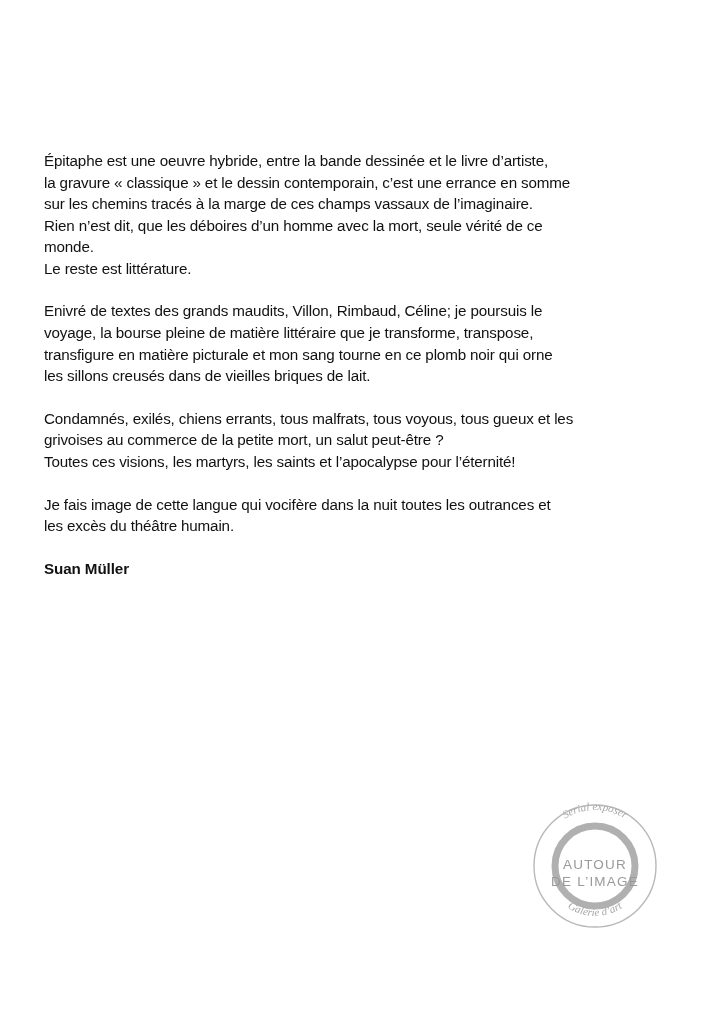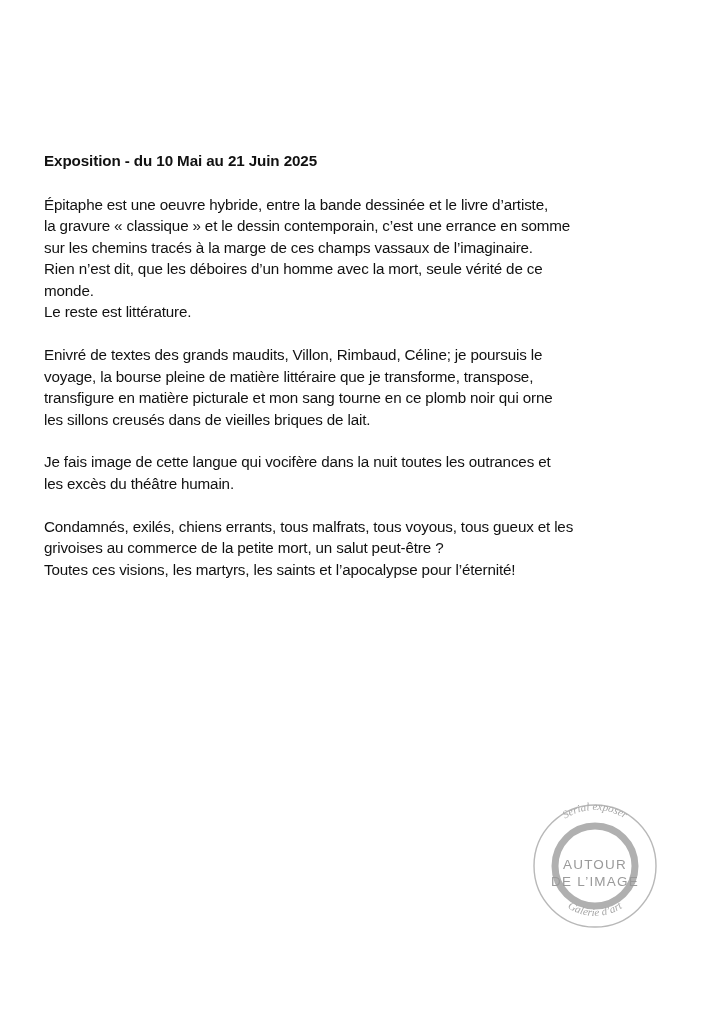--- a/index.html
+++ b/index.html
@@ -84,42 +84,42 @@
     fill: #a8a8a8;
   }
 </style>
 </head>
 <body>
 
 <div class="page">
 
   <div class="content">
 
-    <h1 class="doc-title">Exposition - du 10 Mai au 21 Juin 2025</h1>
 
     <p class="para">Épitaphe est une oeuvre hybride, entre la bande dessinée et le livre d’artiste,
 la gravure « classique » et le dessin contemporain, c’est une errance en somme
 sur les chemins tracés à la marge de ces champs vassaux de l’imaginaire.
 Rien n’est dit, que les déboires d’un homme avec la mort, seule vérité de ce
 monde.
 Le reste est littérature.</p>
 
 
     <p class="para">Enivré de textes des grands maudits, Villon, Rimbaud, Céline; je poursuis le
 voyage, la bourse pleine de matière littéraire que je transforme, transpose,
 transfigure en matière picturale et mon sang tourne en ce plomb noir qui orne
 les sillons creusés dans de vieilles briques de lait.</p>
 
-    <p class="para last-block">Je fais image de cette langue qui vocifère dans la nuit toutes les outrances et
-les excès du théâtre humain.</p>
-
     <p class="para">Condamnés, exilés, chiens errants, tous malfrats, tous voyous, tous gueux et les
 grivoises au commerce de la petite mort, un salut peut-être ?
 Toutes ces visions, les martyrs, les saints et l’apocalypse pour l’éternité!</p>
 
+    <p class="para last-block">Je fais image de cette langue qui vocifère dans la nuit toutes les outrances et
+les excès du théâtre humain.</p>
+
+    <p class="signature">Suan Müller</p>
   </div>
 
   <div class="logo">
     <svg viewBox="0 0 152 152" xmlns="http://www.w3.org/2000/svg" aria-hidden="true">
       <defs>
         <path id="arcTop" d="M 20,76 A 56,56 0 0 1 132,76" fill="none"></path>
         <path id="arcBottom" d="M 26,76 A 50,50 0 0 0 126,76" fill="none"></path>
       </defs>
 
       <circle cx="76" cy="76" r="61" fill="none" stroke="#b8b8b8" stroke-width="1.4"></circle>

